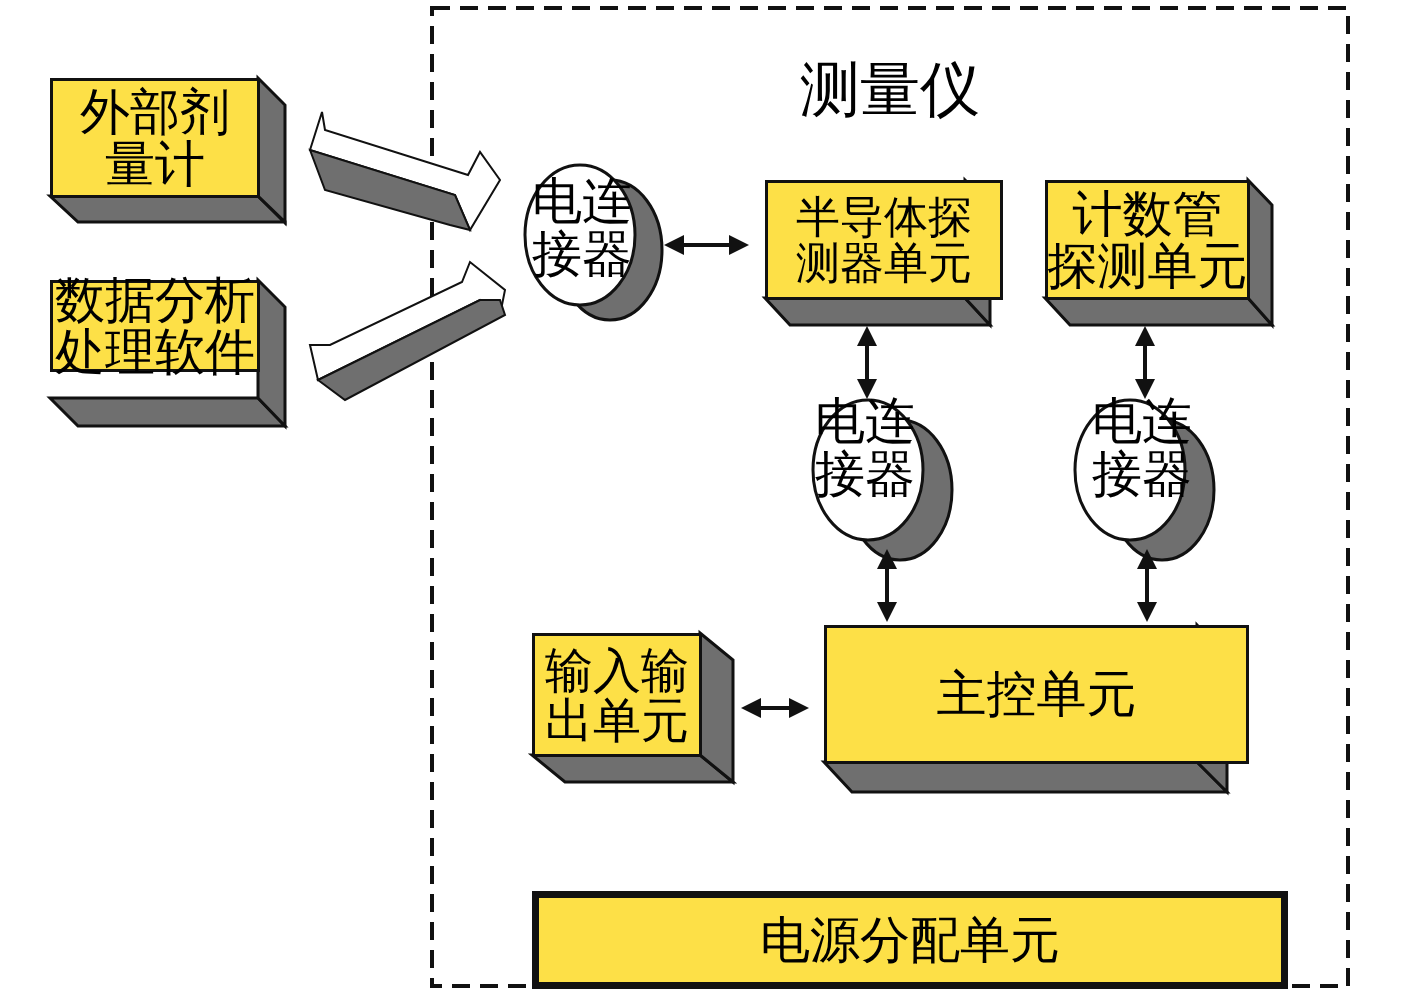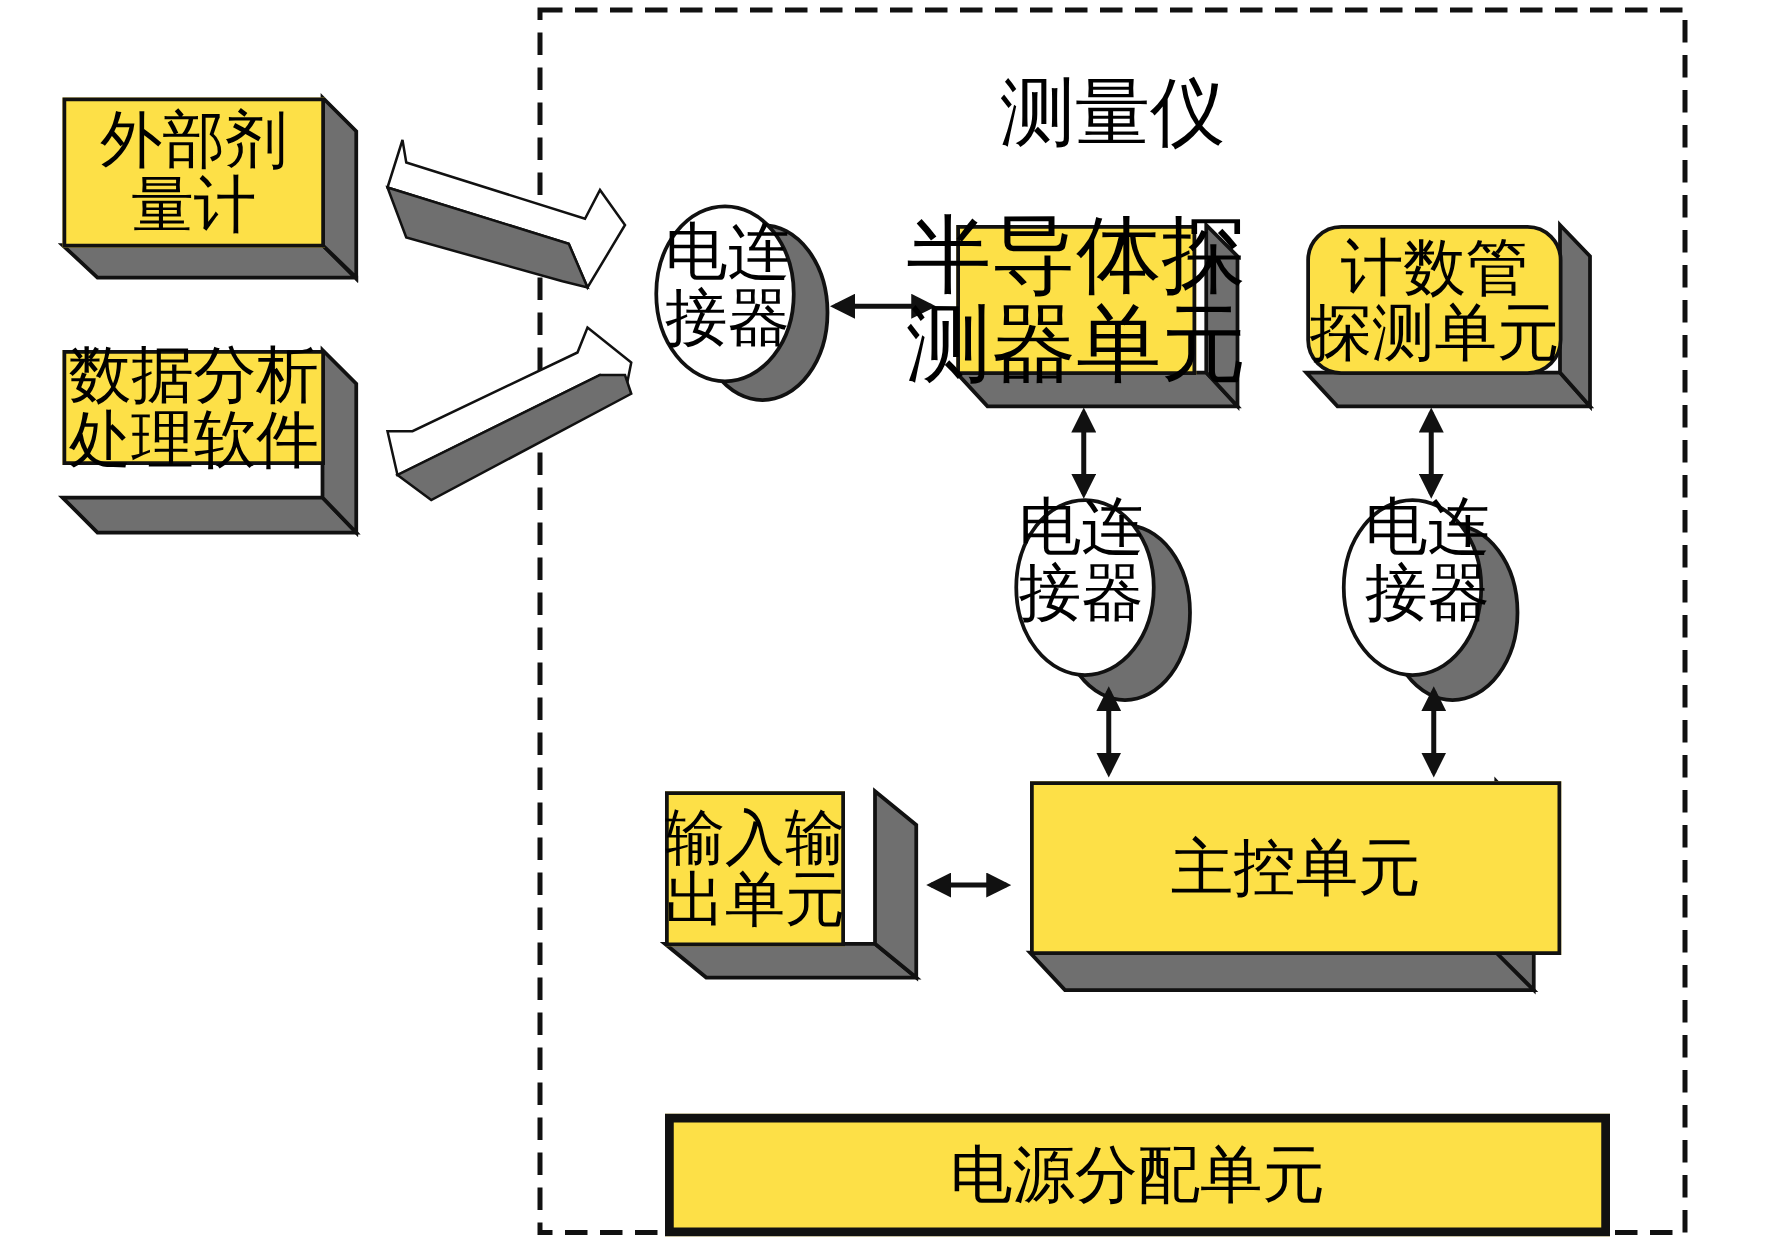--- a/index.html
+++ b/index.html
@@ -71,39 +71,39 @@
 <div class="box" style="left:50px;top:280px;width:210px;height:92px;font-size:50px;overflow:visible;">
   <span class="lbl" style="white-space:pre;">数据分析
 处理软件</span>
 </div>
 
 <div style="position:absolute;left:522px;top:175px;width:120px;text-align:center;font-size:50px;line-height:1.05;">
   <span class="lbl">电连
 接器</span>
 </div>
 
-<div class="box" style="left:765px;top:180px;width:192px;height:120px;font-size:68px;overflow:visible;text-align:center;">
+<div class="box" style="left:765px;top:180px;width:238px;height:120px;font-size:44px;overflow:visible;text-align:center;">
   <span class="lbl" style="white-space:pre;">半导体探
 测器单元</span>
 </div>
-<div class="box" style="left:1045px;top:180px;width:205px;height:120px;font-size:50px;overflow:visible;border-radius:28px;">
+<div class="box" style="left:1045px;top:180px;width:205px;height:120px;font-size:50px;overflow:visible;">
   <span class="lbl" style="white-space:pre;">计数管
 探测单元</span>
 </div>
 
 <div style="position:absolute;left:805px;top:395px;width:120px;text-align:center;font-size:50px;line-height:1.05;">
   <span class="lbl">电连
 接器</span>
 </div>
 <div style="position:absolute;left:1082px;top:395px;width:120px;text-align:center;font-size:50px;line-height:1.05;">
   <span class="lbl">电连
 接器</span>
 </div>
 
-<div class="box" style="left:532px;top:633px;width:144px;height:124px;font-size:48px;overflow:visible;">
+<div class="box" style="left:532px;top:633px;width:170px;height:124px;font-size:48px;overflow:visible;">
   <span class="lbl" style="white-space:pre;">输入输
 出单元</span>
 </div>
 <div class="box" style="left:824px;top:625px;width:425px;height:139px;font-size:50px;">
   <span class="lbl">主控单元</span>
 </div>
 
 <div class="box" style="left:532px;top:843px;width:756px;height:98px;border-width:7px;font-size:50px;margin-top:48px;">
   <span class="lbl">电源分配单元</span>
 </div>

